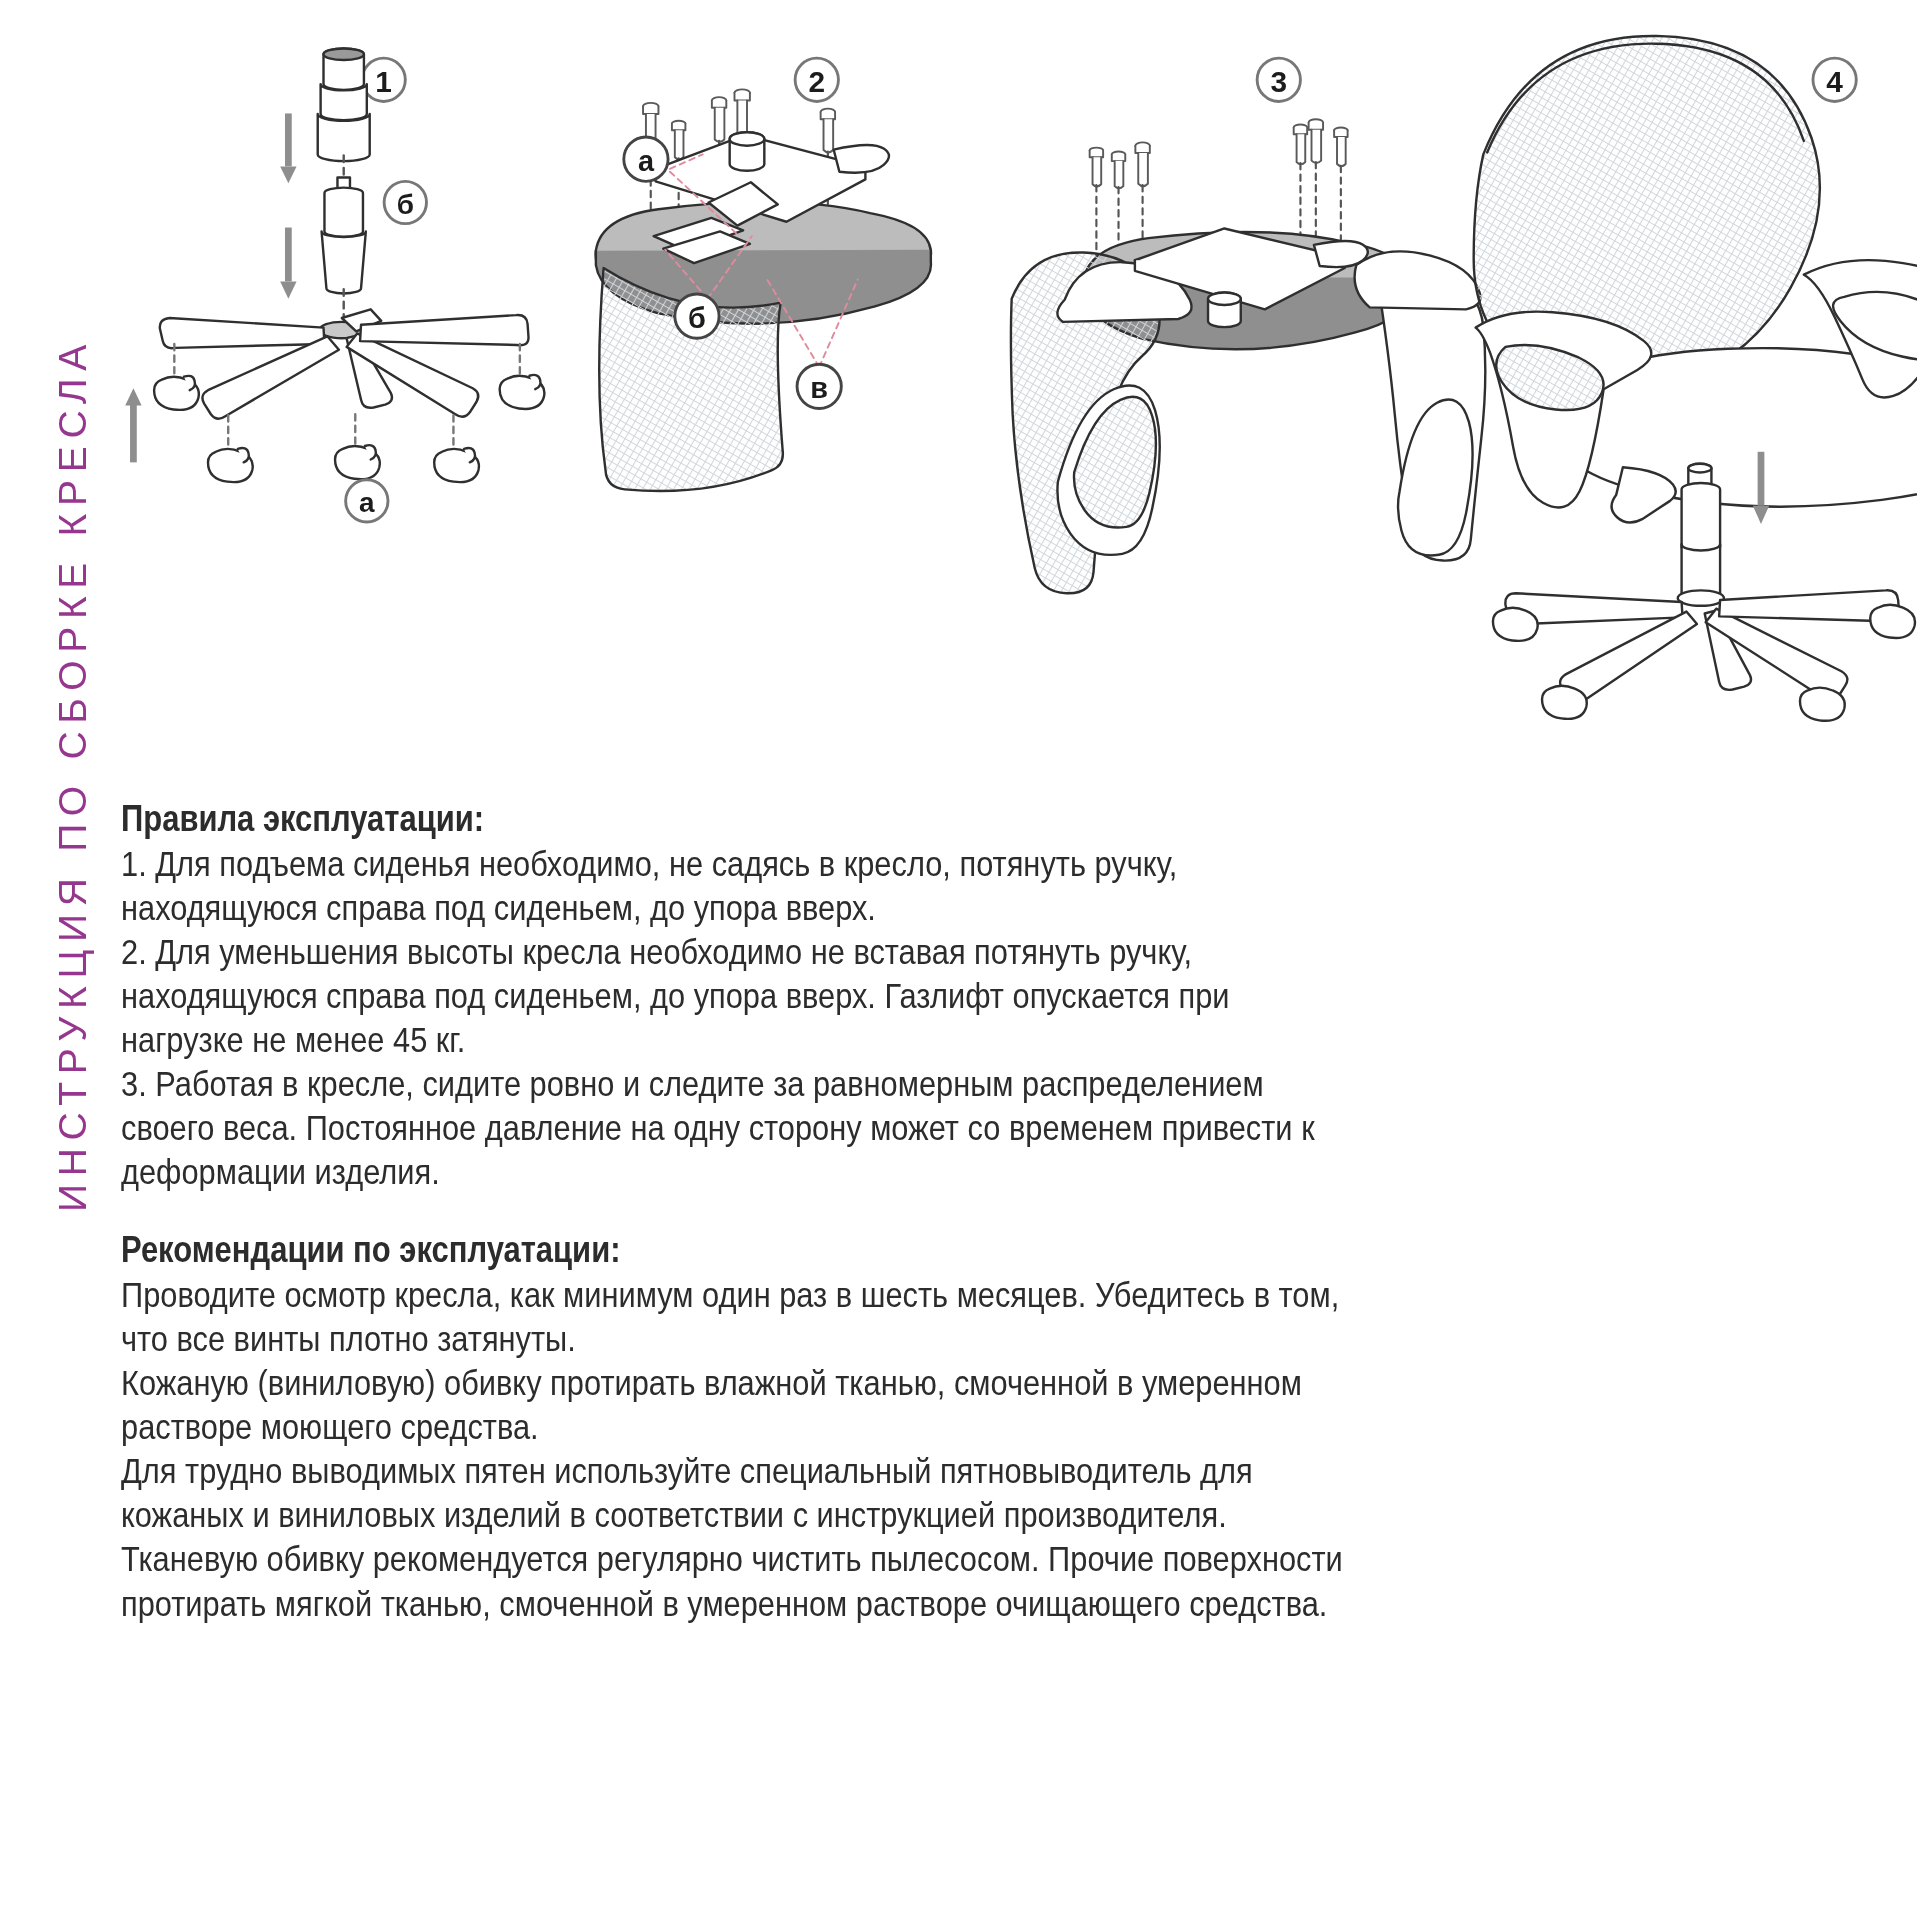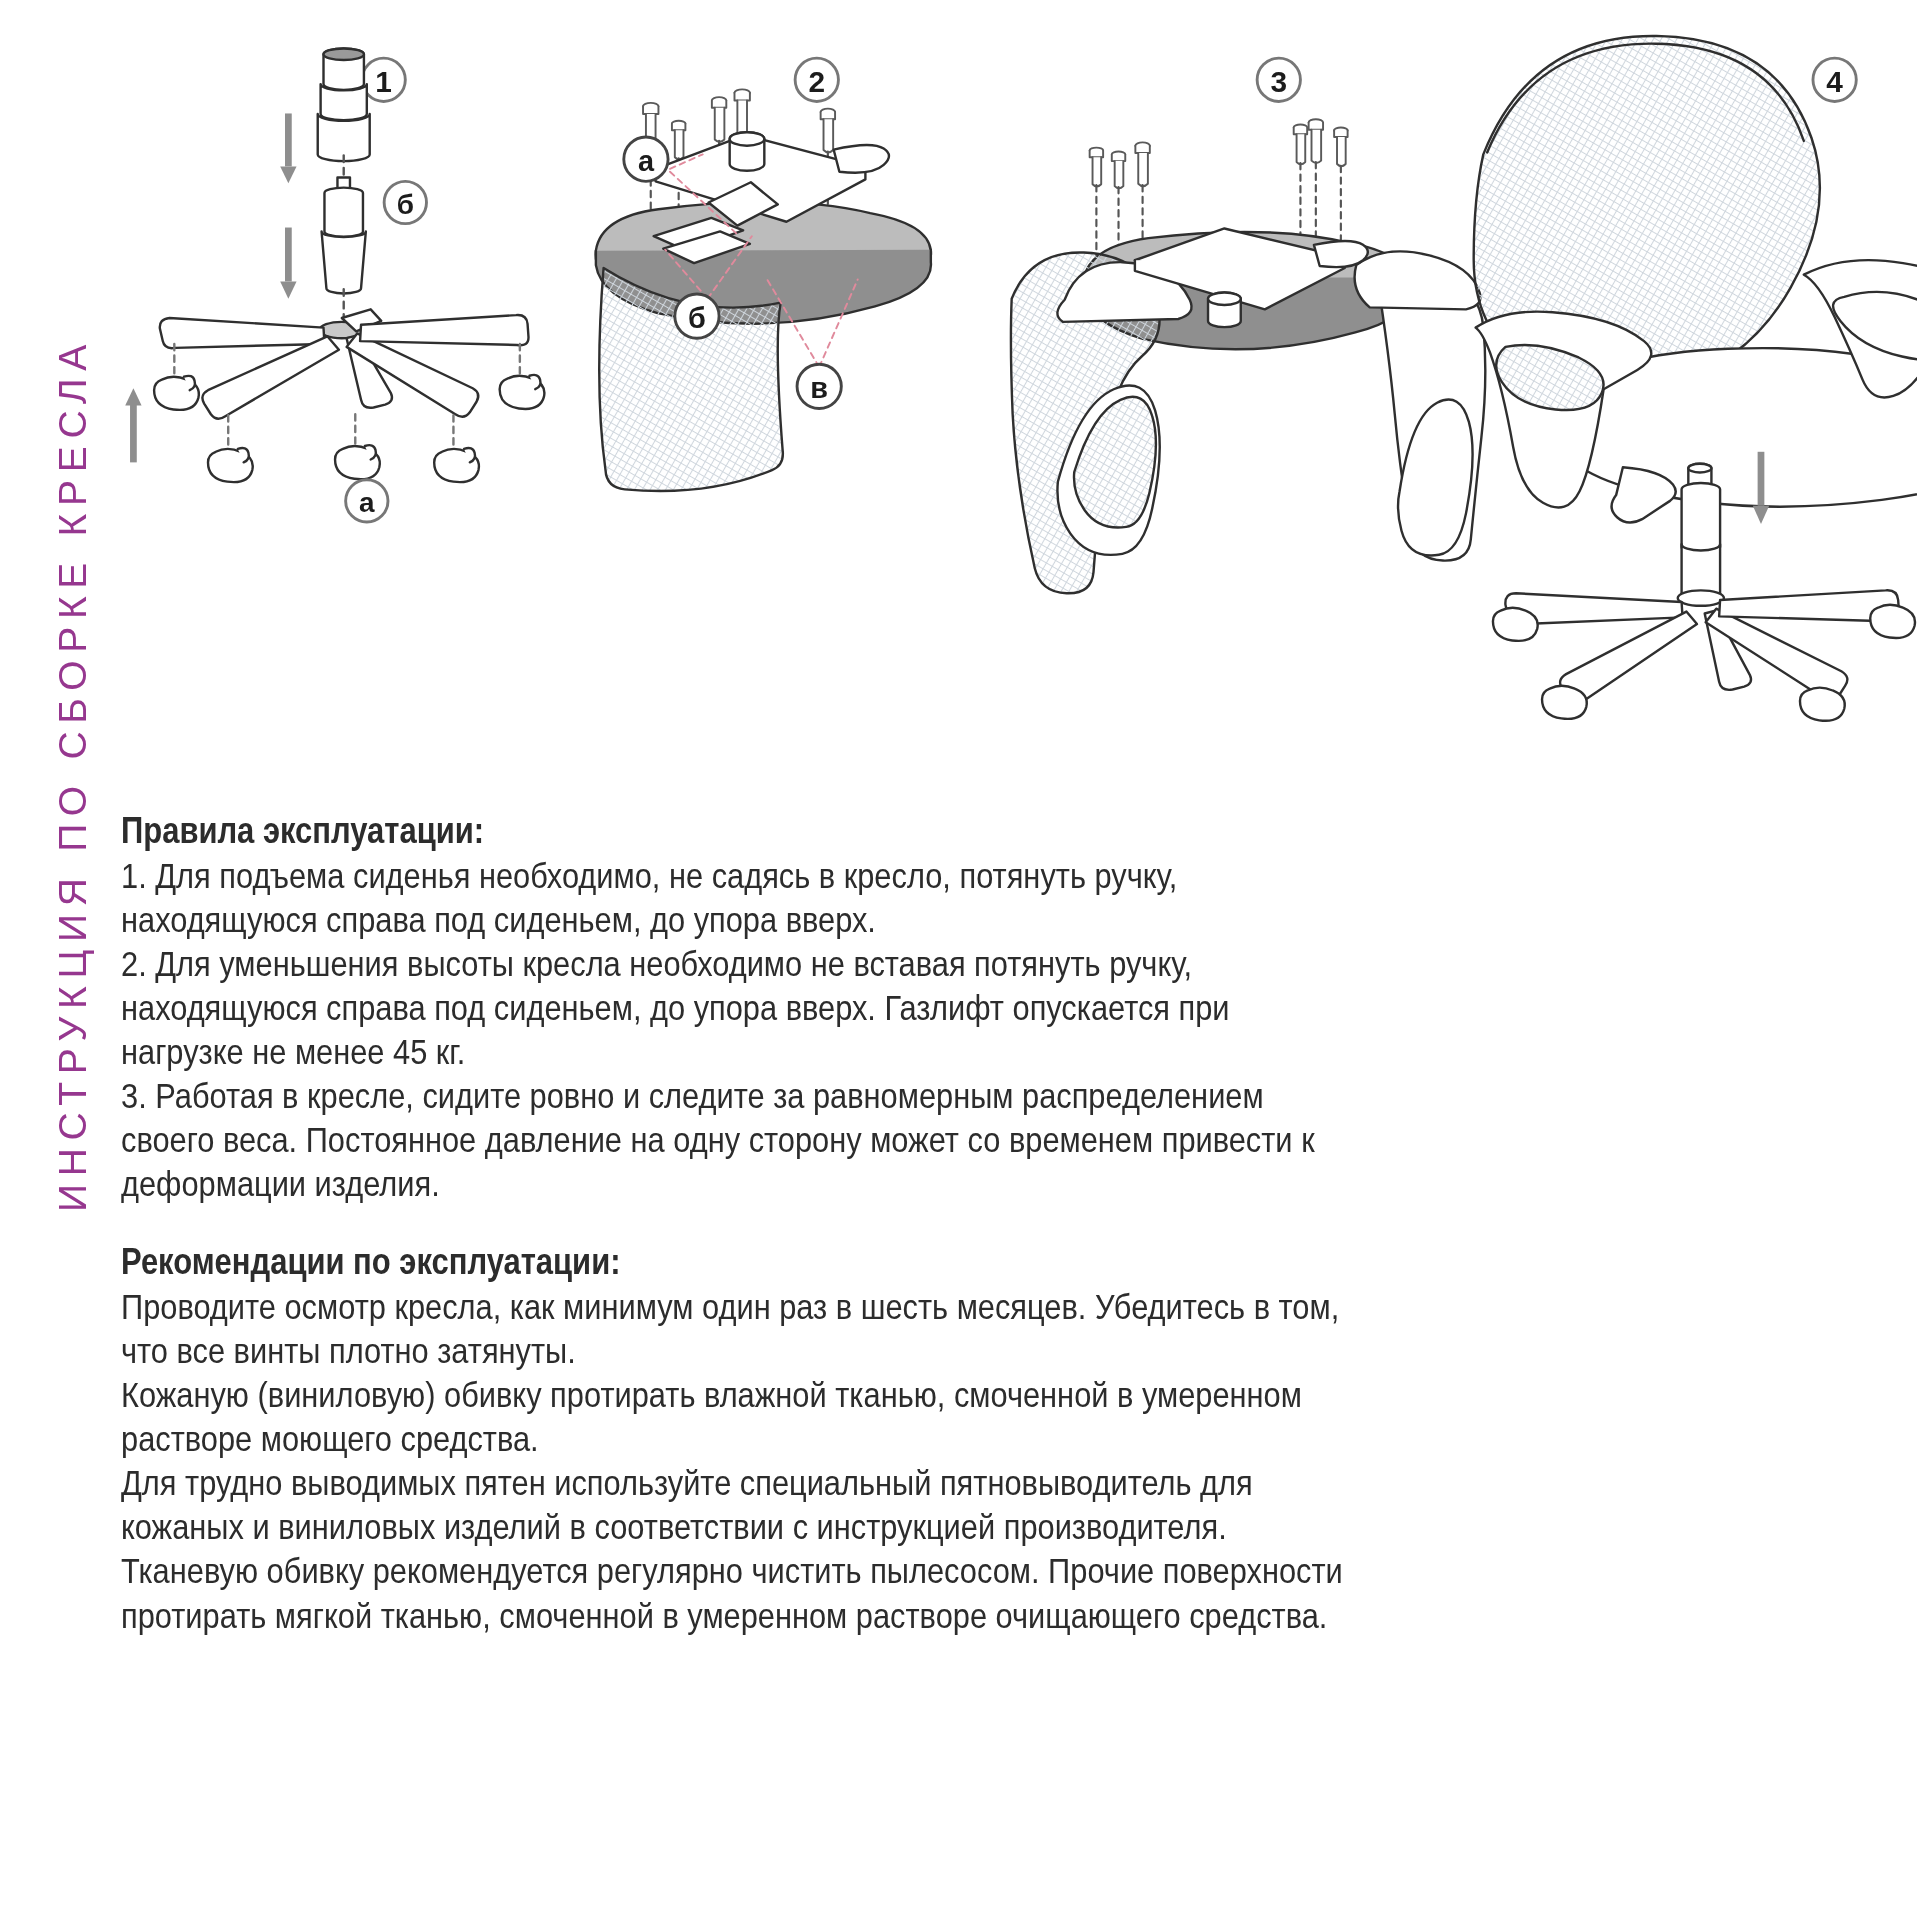--- a/index.html
+++ b/index.html
@@ -48,21 +48,20 @@
     height: 770px;
   }
   #diagram svg { display: block; }
 
   
   #text-block {
     position: absolute;
     left: 121px;
     top: 799px;
     width: 1791px;
-    margin-top: 12px;
   }
   .sec-head {
     font-family: "Liberation Sans", sans-serif;
     font-weight: bold;
     font-size: 36px;
     line-height: 1.13;
     color: #2c2c2c;
     margin: 0 0 1.9px 0;
     transform: scaleX(0.86);
     transform-origin: left center;

